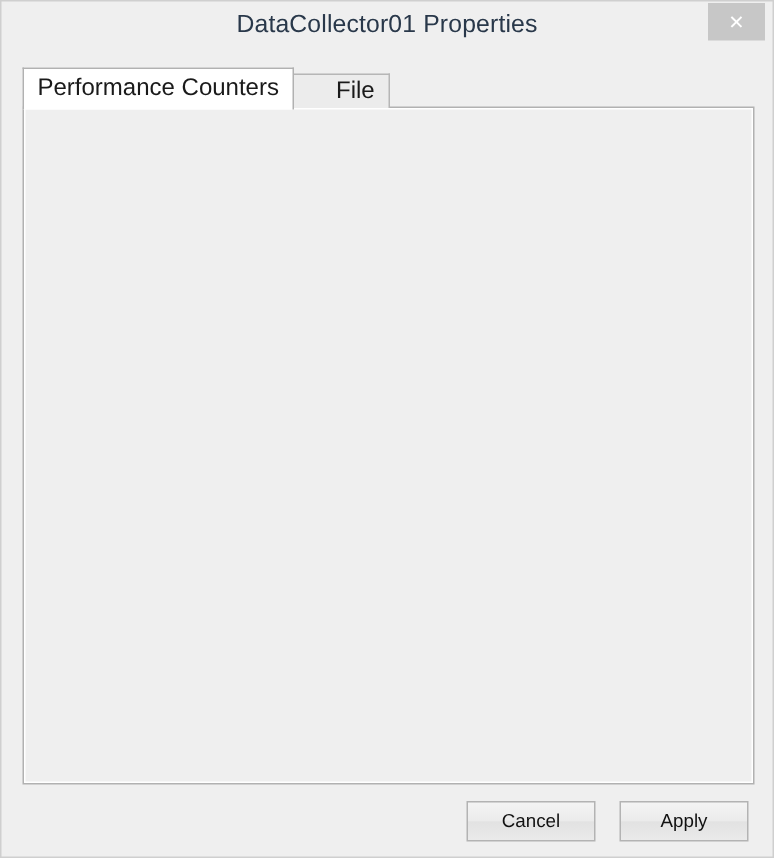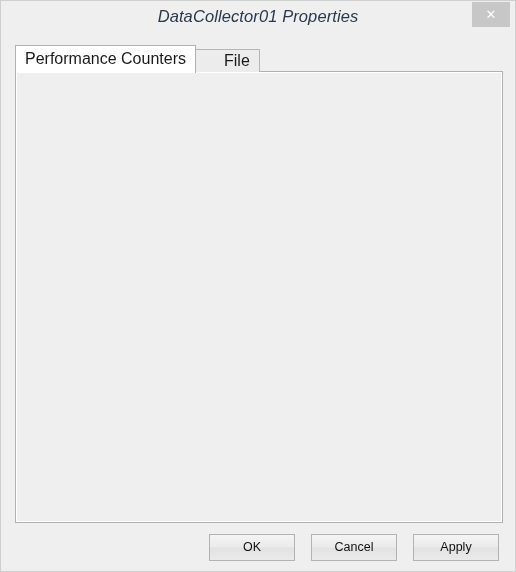--- a/index.html
+++ b/index.html
@@ -33,21 +33,20 @@
   }
   #window-title {
     position: absolute;
     left: 0; top: 6px;
     width: 514px;
     text-align: center;
     font-size: 16.5px;
     color: #29384a;
     letter-spacing: 0.1px;
     font-family: "Liberation Sans", sans-serif;
-    font-style: italic;
   }
   #close-button {
     position: absolute;
     left: 471px; top: 1px;
     width: 38px; height: 25px;
     background: #c7c7c7;
     cursor: default;
   }
   #close-button .glyph {
     position: absolute;
@@ -430,17 +429,16 @@
         </div>
     </div>
   </div>
 
   <div class="field-label" id="data-source-label">Data source name:</div>
   <div id="data-source-select">
     <div class="value"></div>
     <div class="arrow-box">⌄</div>
   </div>
 
-  <div class="footer-button" id="ok-button">OK</div>
   <div class="footer-button" id="apply-button">Apply</div>
   <div class="footer-button" id="cancel-button">Cancel</div>
 
 </div>
 
 </body></html>

